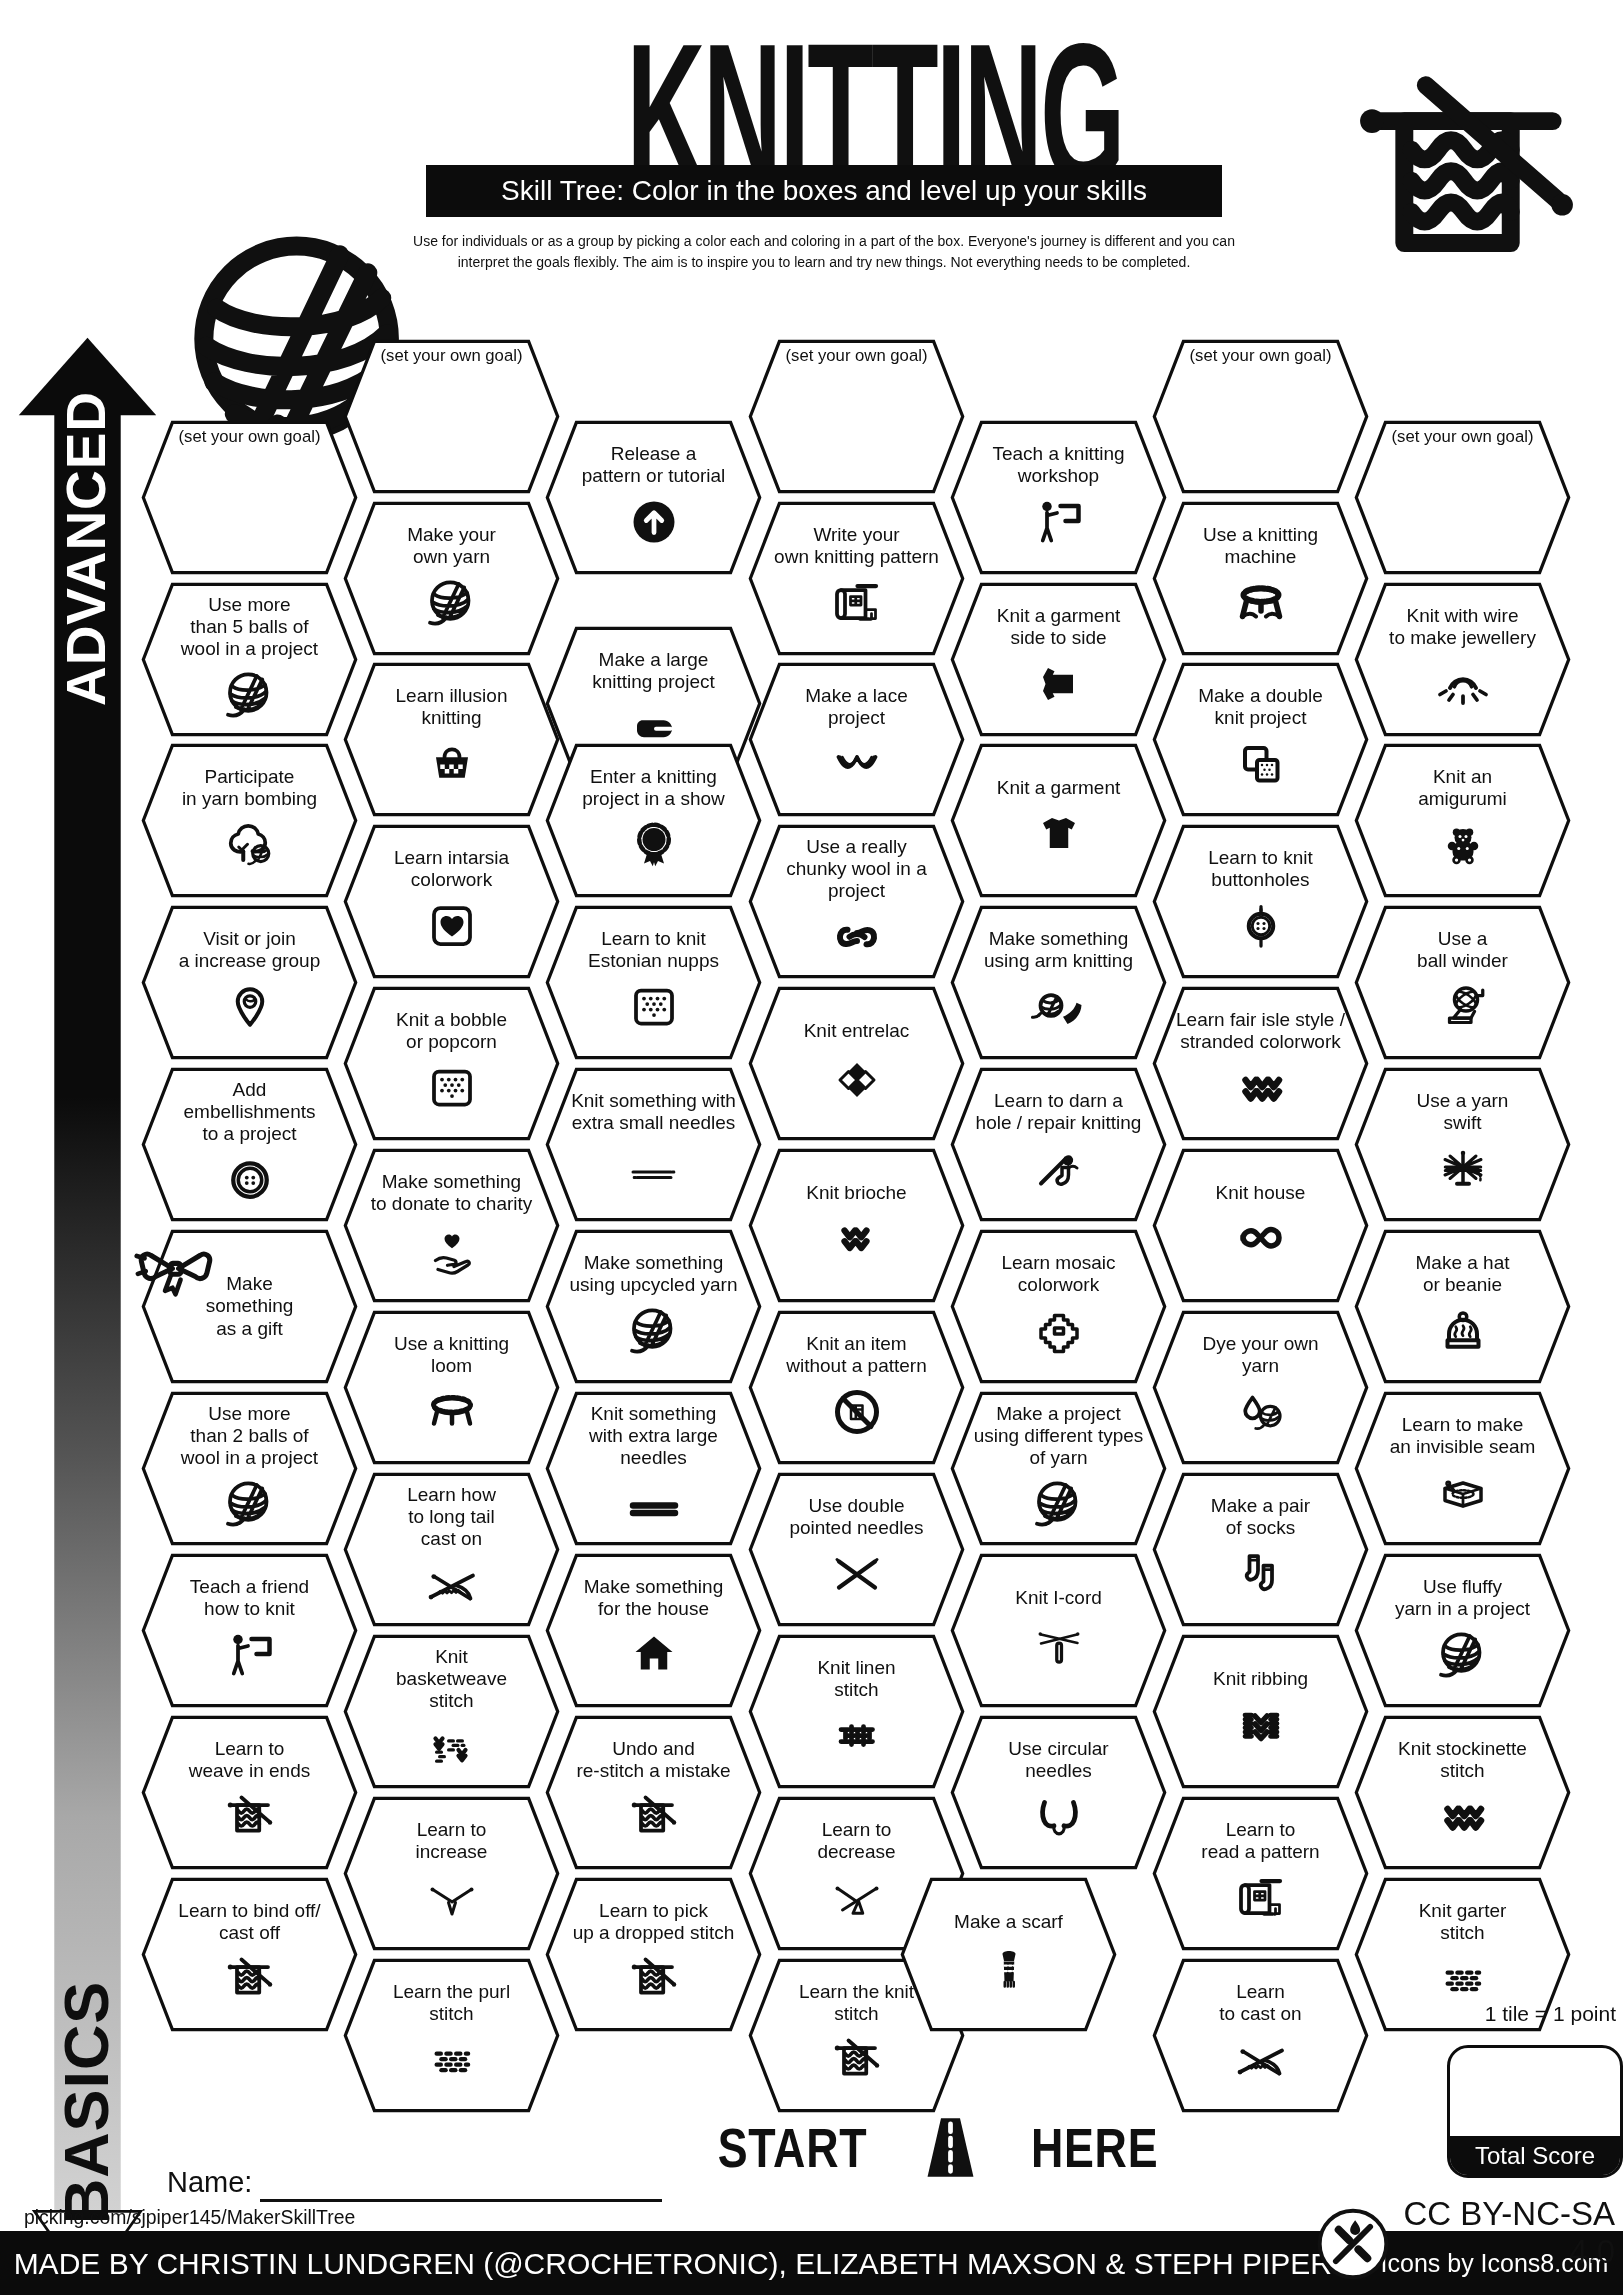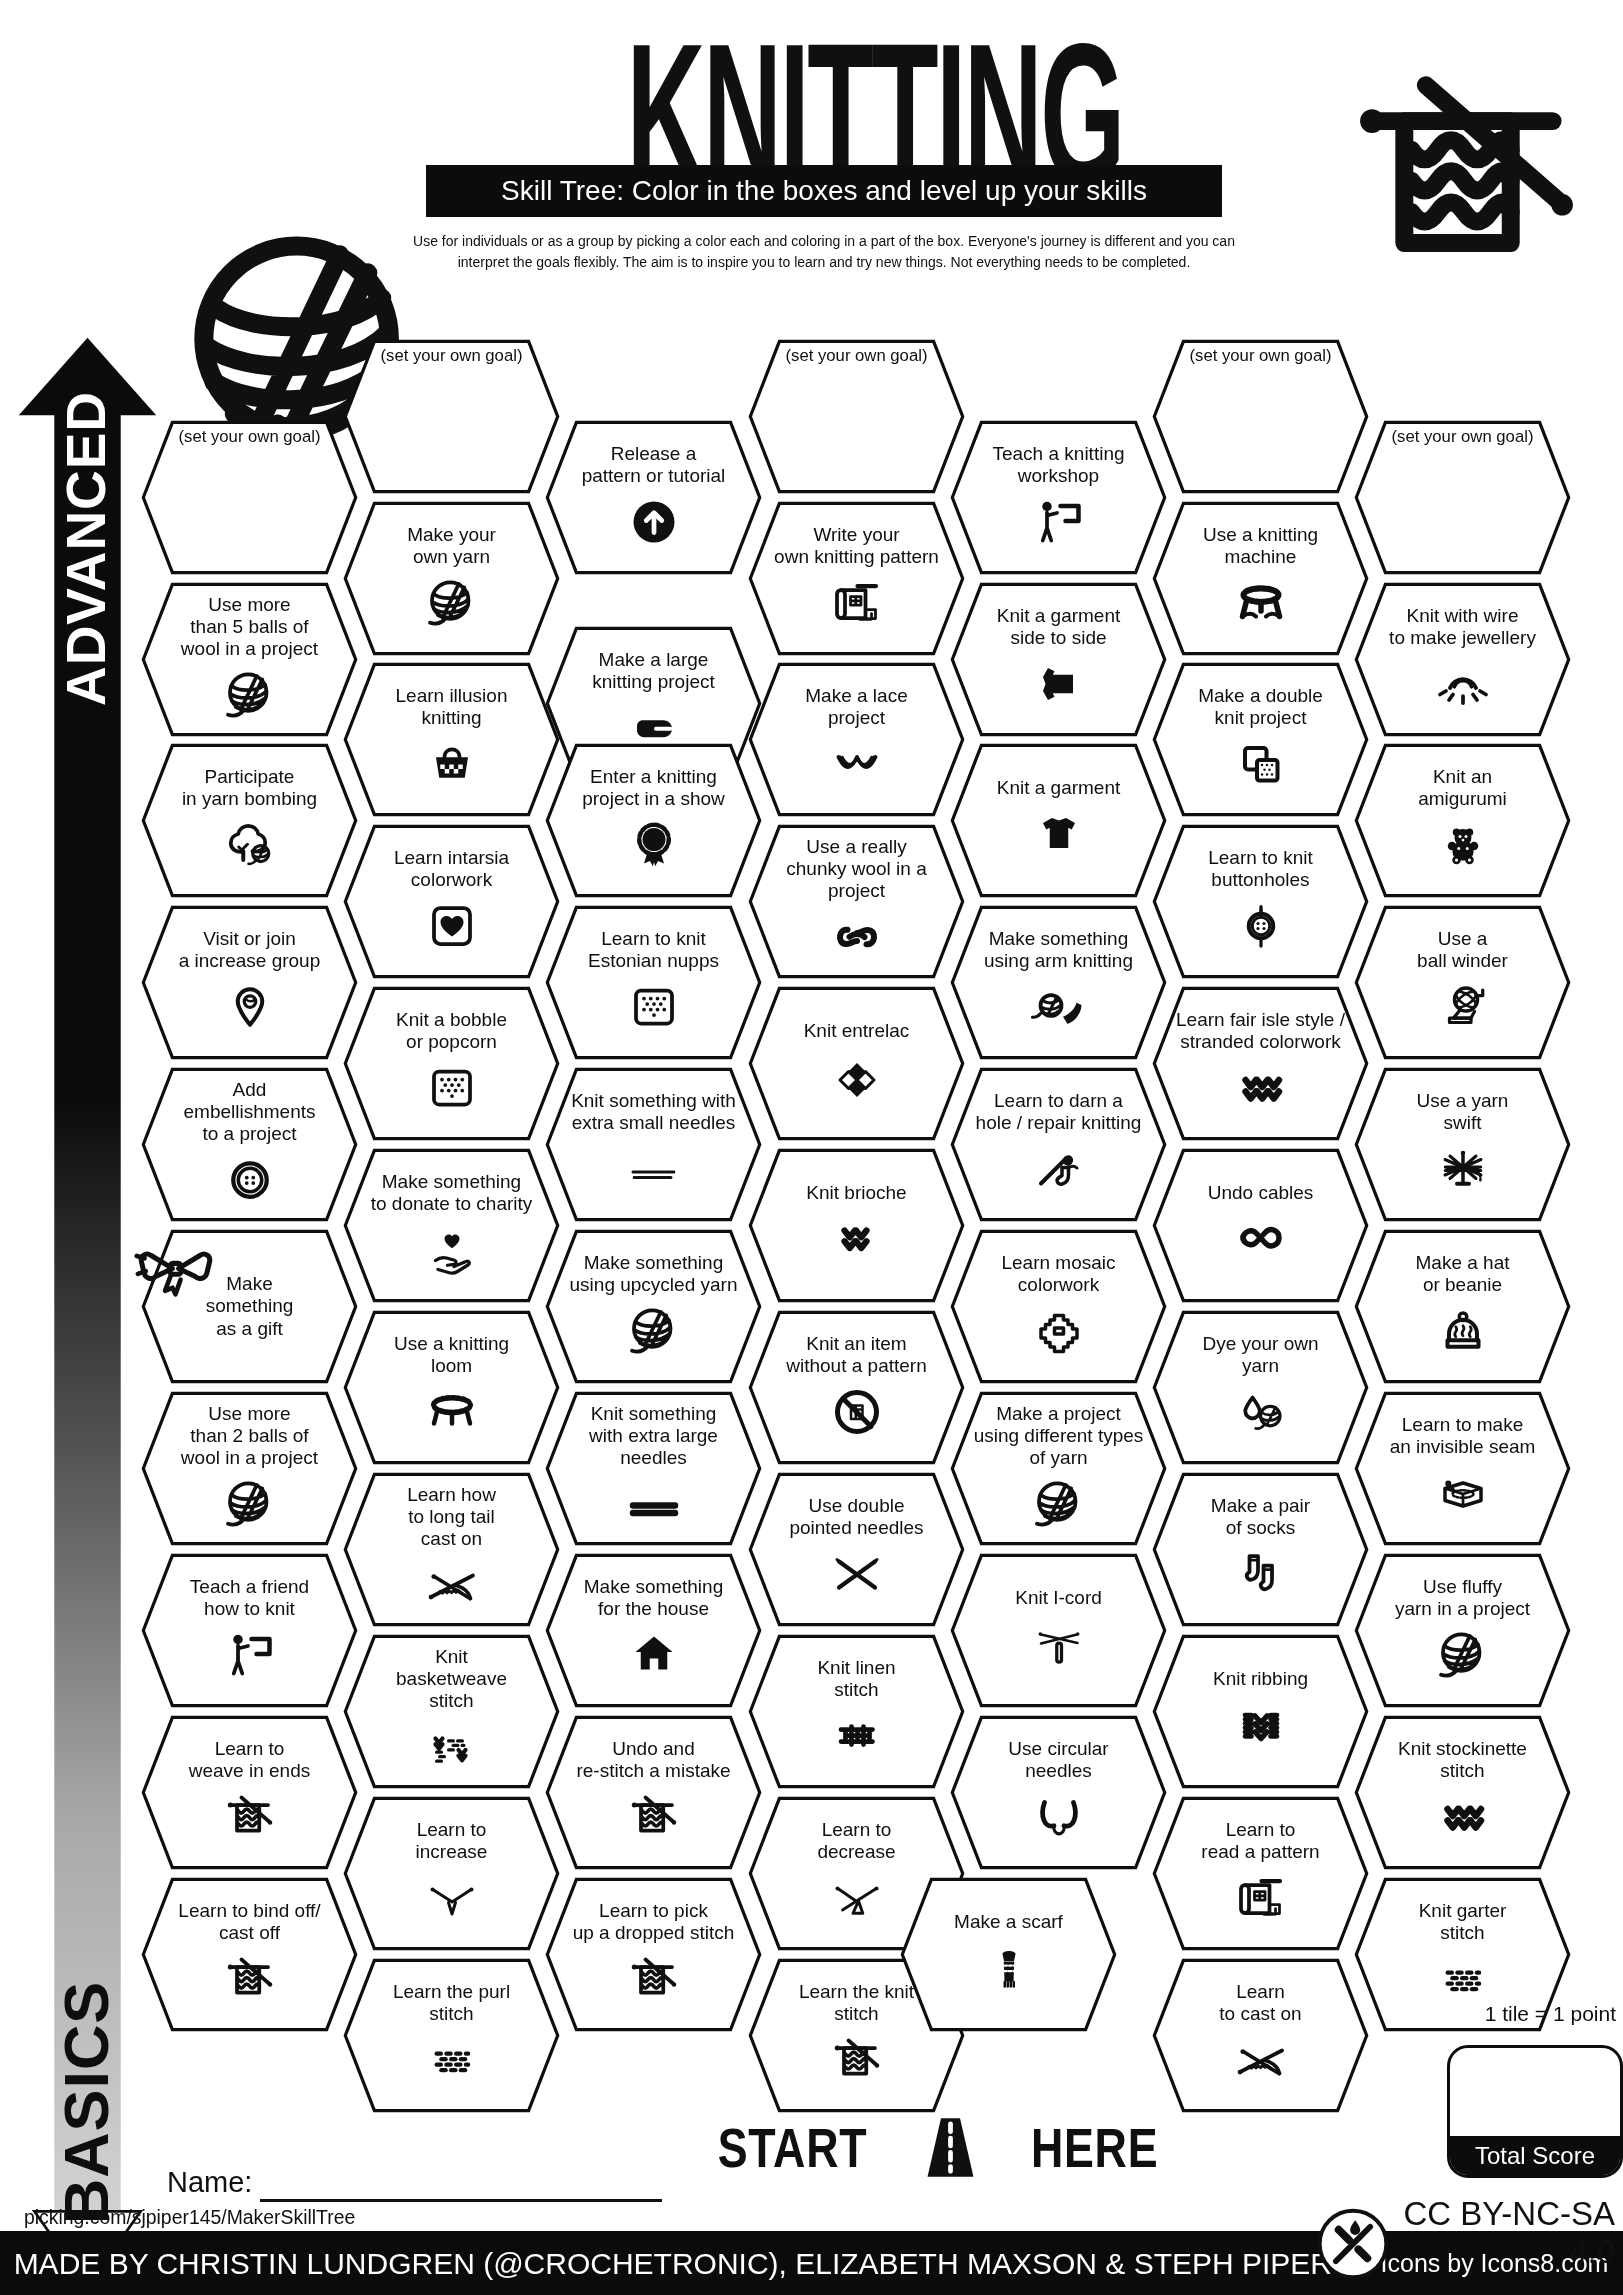--- a/index.html
+++ b/index.html
@@ -957,21 +957,21 @@
         <span class="hex-icon"><svg width="60" height="60" viewBox="0 0 24 24" fill="none" stroke="#101010" stroke-width="1.5" stroke-linecap="round" stroke-linejoin="round">
             <path d="M5.8 8.8l2.1 2.8 2.1-2.8M10.4 8.8l2.1 2.8 2.1-2.8M15 8.8l2.1 2.8 2.1-2.8M5.8 13.4l2.1 2.8 2.1-2.8M10.4 13.4l2.1 2.8 2.1-2.8M15 13.4l2.1 2.8 2.1-2.8" stroke-width="2.6"></path>
           </svg></span>
       </div>
     </div>
     <div class="hex" style="left: 1152px; top: 1148px;">
       <svg class="hex-bg" viewBox="0 0 470 336" preserveAspectRatio="none">
         <polygon points="5,168 68,5 402,5 465,168 402,331 68,331" fill="#ffffff" stroke="#0e0e0e" stroke-width="7"></polygon>
       </svg>
       <div class="hex-content">
-        <div class="hex-label">Undo cables</div>
+        <div class="hex-label">Knit house</div>
         <span class="hex-icon"><svg width="60" height="60" viewBox="0 0 24 24" fill="none" stroke="#101010" stroke-width="1.5" stroke-linecap="round" stroke-linejoin="round">
             <path d="M4.8 12c0-2.9 3.4-4.4 5.4-2.2l3.6 3.9c2 2.2 5.4.7 5.4-2.2 0-2.9-3.4-4.4-5.4-2.2l-3.6 3.9c-2 2.2-5.4.7-5.4-2.2z" stroke-width="2.2"></path>
           </svg></span>
       </div>
     </div>
     <div class="hex" style="left: 1152px; top: 1310px;">
       <svg class="hex-bg" viewBox="0 0 470 336" preserveAspectRatio="none">
         <polygon points="5,168 68,5 402,5 465,168 402,331 68,331" fill="#ffffff" stroke="#0e0e0e" stroke-width="7"></polygon>
       </svg>
       <div class="hex-content">

